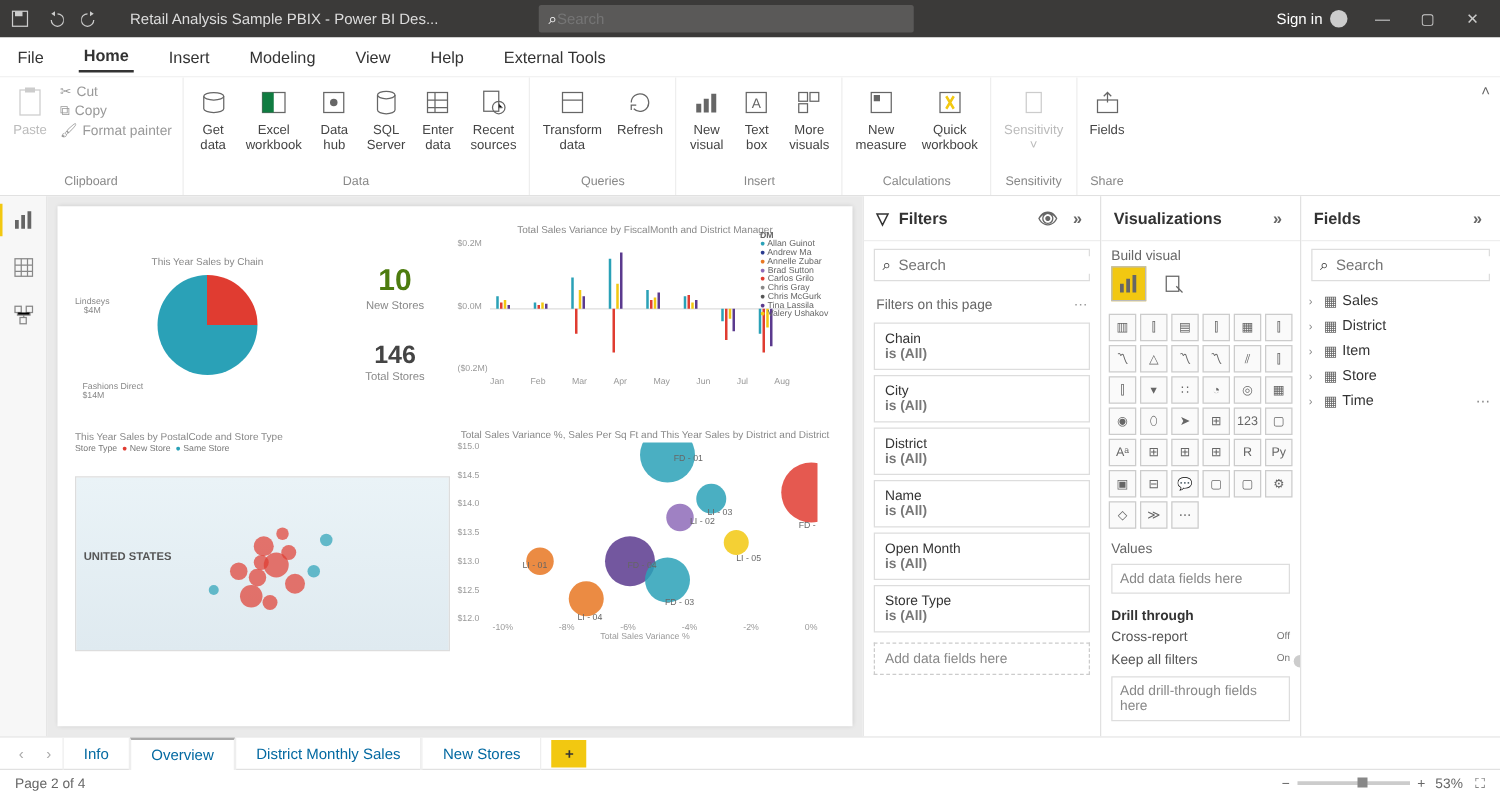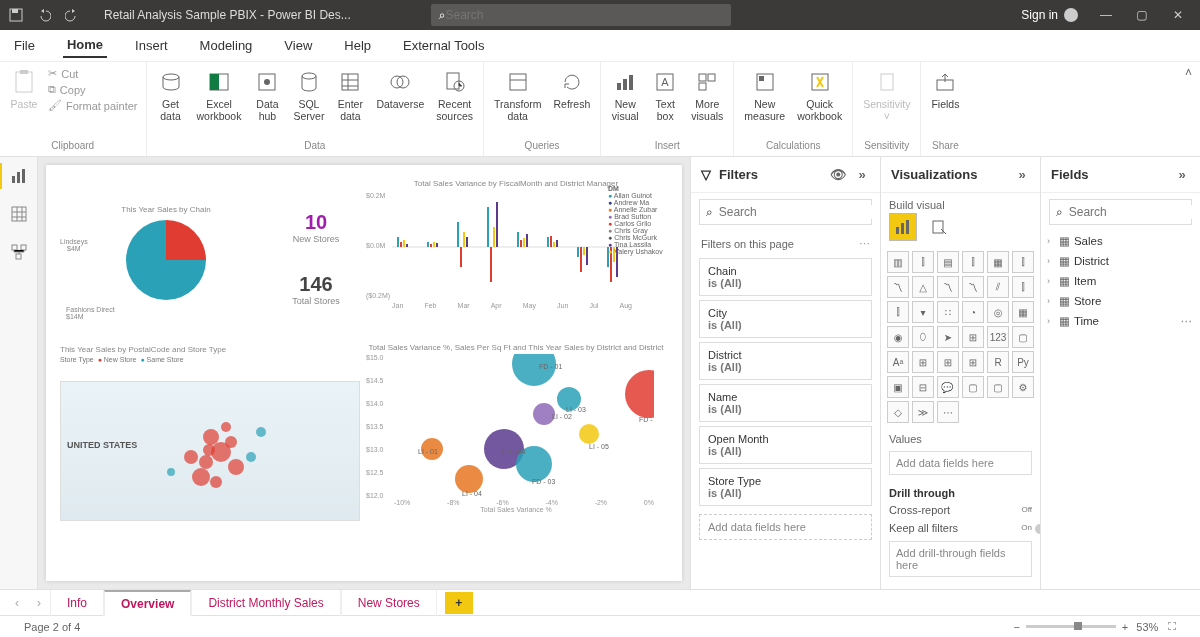--- a/index.html
+++ b/index.html
@@ -71,25 +71,25 @@
 .dt-row { display:flex; align-items:center; justify-content:space-between; padding:3px 8px; font-size:11px; color:#555; }
 
 .fields-pane { width: 160px; border-left: 1px solid #e1e1e1; background:#fff; display:flex; flex-direction:column; }
 .field-table { font-size:11.5px; padding:3px 8px 3px 6px; display:flex; align-items:center; gap:4px; cursor:pointer; color:#333; }
 .field-table .chev { color:#888; font-size:9px; width:8px; }
 .field-table .tblicon { color:#666; }
 .field-table .more { margin-left:auto; color:#888; }
 
 .pagebar { height: 26px; background:#fff; border-top:1px solid #e1e1e1; display:flex; align-items:center; gap:0; padding:0 6px; }
 .pagebar .nav { width:22px; text-align:center; color:#aaa; cursor:pointer; }
-.page-tab { padding: 0 16px; height:26px; display:flex; align-items:center; font-size:12px; border-right:1px solid #eee; border-left:1px solid #eee; cursor:pointer; color:#be185d; }
-.page-tab.active { background:#fff; border-top:2px solid #aaa; font-weight:700; }
+.page-tab { padding: 0 16px; height:26px; display:flex; align-items:center; font-size:12px; border-right:1px solid #eee; border-left:1px solid #eee; cursor:pointer; color:#0369a1; }
+.page-tab.active { background:#fff; border-top:2px solid #aaa; font-weight:400; }
 .page-add { width:28px; height:22px; background:#f2c811; color:#333; display:flex;align-items:center;justify-content:center; margin-left:8px; cursor:pointer; font-weight:bold; }
 
-.statusbar { height:22px; border-top:1px solid #e1e1e1; background:#fff; display:flex; align-items:center; padding:0 24px; font-size:11px; color:#666; }
+.statusbar { height:22px; border-top:1px solid #e1e1e1; background:#fff; display:flex; align-items:center; padding:0 12px; font-size:11px; color:#666; }
 .statusbar .spacer { flex:1; }
 .statusbar .zctrl { width:90px; height:3px; background:#ccc; position:relative; margin:0 6px; }
 .statusbar .zctrl::after { content:""; position:absolute; left:48px; top:-3px; width:8px;height:8px; background:#888; }
 
 svg { display:block; }
 .pie { width:80px; height:80px; border-radius:50%; background: conic-gradient(#e03c31 0 90deg, #2aa1b7 90deg 360deg); }
 </style>
 </head>
 <body>
 
@@ -217,29 +217,20 @@
               <rect x="3" y="3" width="16" height="16" fill="none" stroke="#666"></rect>
               <path d="M3 9h16M3 15h16M9 3v16" stroke="#666"></path>
             </svg>
           </div>
           <span style="white-space:pre">Enter
 data</span>
         </div>
       <div class="rib-btn">
           <div class="rib-icon">
             <svg width="22" height="22">
-              <circle cx="8" cy="11" r="6" fill="none" stroke="#666"></circle>
-              <circle cx="14" cy="11" r="6" fill="none" stroke="#666"></circle>
-            </svg>
-          </div>
-          <span style="white-space:pre">Dataverse</span>
-        </div>
-      <div class="rib-btn">
-          <div class="rib-icon">
-            <svg width="22" height="22">
               <rect x="3" y="2" width="12" height="16" fill="none" stroke="#666"></rect>
               <circle cx="15" cy="15" r="5" fill="none" stroke="#666"></circle>
               <path d="M15 12v3h3" stroke="#666"></path>
             </svg>
           </div>
           <span style="white-space:pre">Recent
 sources</span>
         </div>
     </div>
     <div class="group-label">Data</div>
@@ -399,21 +390,21 @@
         <div style="display:flex;align-items:center;justify-content:center;margin-top:6px; position:relative">
           <span style="font-size:7px;color:#888;position:absolute;left:-6px;top:18px;white-space:pre;text-align:center">Lindseys
 $4M</span>
           <div class="pie"></div>
         </div>
         <div style="font-size:7px;color:#888;text-align:left;margin-top:6px;white-space:pre">Fashions Direct
 $14M</div>
       </div>
 
       <div class="mock-vis" style="left:230px; top:46px; width:80px; text-align:center">
-        <div style="font-size:20px;font-weight:600;color:#a21caf">10</div>
+        <div style="font-size:24px;font-weight:600;color:#4d7c0f">10</div>
         <div style="font-size:9px;color:#888">New Stores</div>
       </div>
       <div class="mock-vis" style="left:226px; top:108px; width:88px; text-align:center">
         <div style="font-size:20px;font-weight:600;color:#444">146</div>
         <div style="font-size:9px;color:#888">Total Stores</div>
       </div>
 
       <div class="mock-vis" style="left:320px; top:14px; width:300px; height:150px">
         <div class="visual-title" style="text-align:center">Total Sales Variance by FiscalMonth and District Manager</div>
         <div style="position:relative;height:110px;margin-top:4px">

